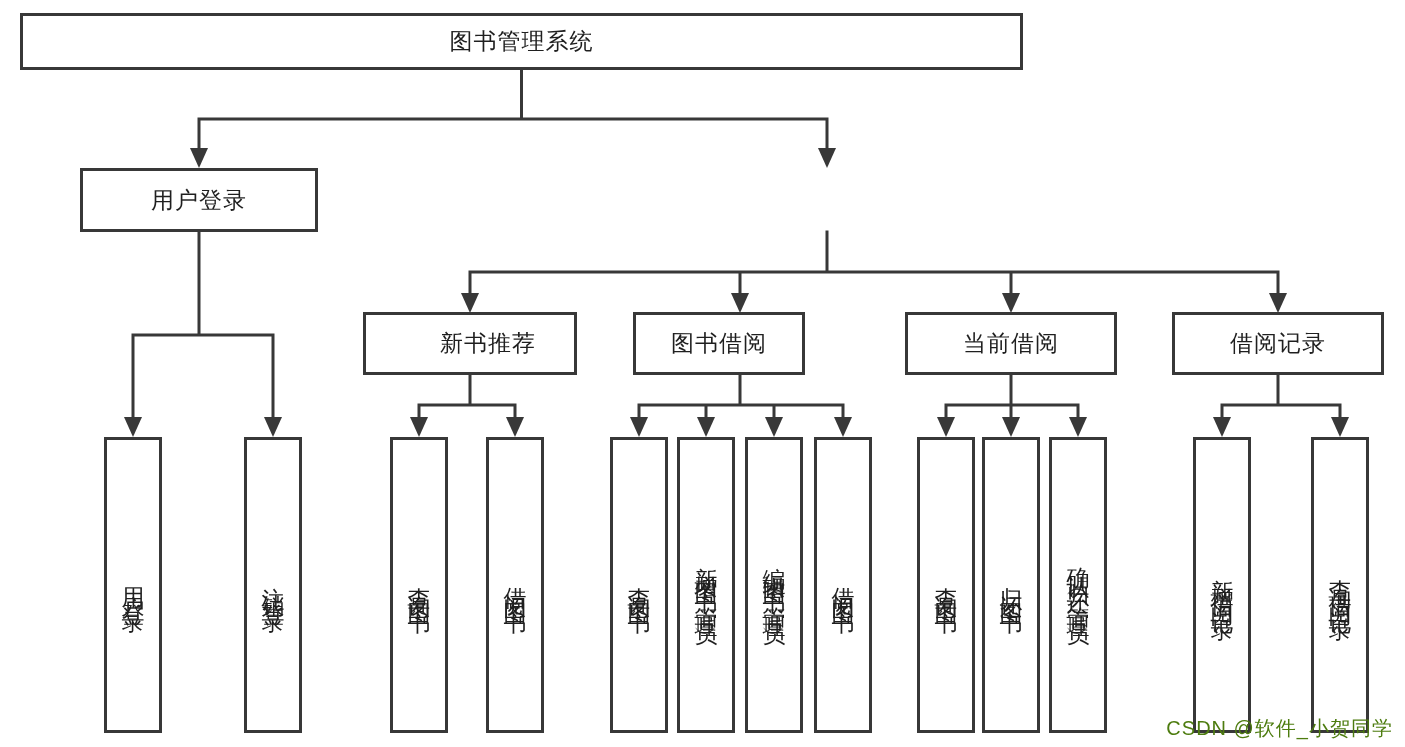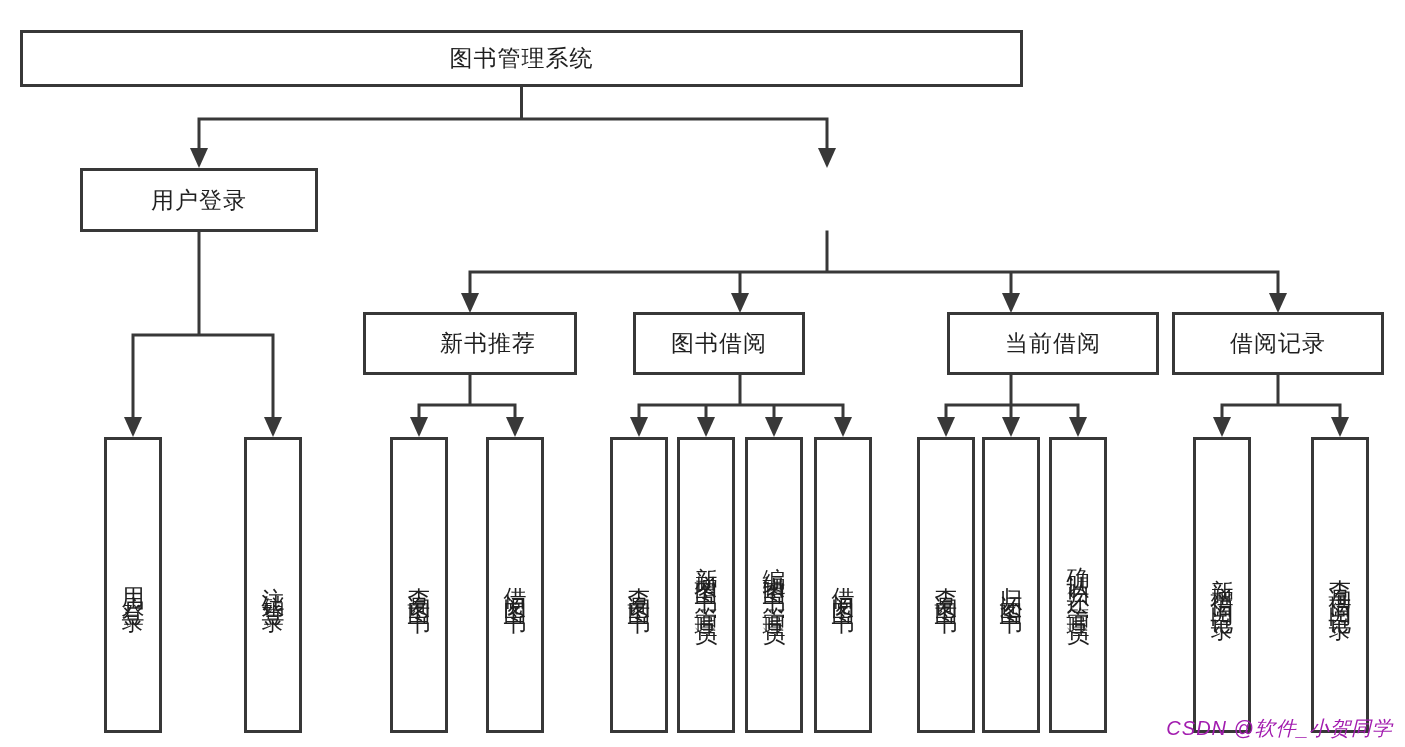--- a/index.html
+++ b/index.html
@@ -40,24 +40,23 @@
     text-orientation: mixed;
     letter-spacing: 8px;
     line-height: 1;
     font-size: 23px;
   }
   .watermark {
     position: absolute;
     right: 12px;
     bottom: 5px;
     font-size: 20px;
-    color: #a21caf;
+    color: #4d7c0f;
     letter-spacing: 1px;
     white-space: nowrap;
-    font-style: italic;
   }
 </style>
 </head>
 <body>
 
 <div class="stage">
 
   <svg class="wires" viewBox="0 0 1405 747" xmlns="http://www.w3.org/2000/svg">
     <g stroke="#383838" stroke-width="3" fill="none" stroke-linecap="square">
 
@@ -91,35 +90,35 @@
       <polygon points="765,417 783,417 774,437"></polygon>
       <polygon points="834,417 852,417 843,437"></polygon>
       <polygon points="937,417 955,417 946,437"></polygon>
       <polygon points="1002,417 1020,417 1011,437"></polygon>
       <polygon points="1069,417 1087,417 1078,437"></polygon>
       <polygon points="1213,417 1231,417 1222,437"></polygon>
       <polygon points="1331,417 1349,417 1340,437"></polygon>
     </g>
   </svg>
 
-  <div class="box" style="left:20px; top:30px; width:1003px; height:57px;">
+  <div class="box" style="left:20px; top:13px; width:1003px; height:57px;">
     <span>图书管理系统</span>
   </div>
 
   <div class="box" style="left:80px; top:168px; width:238px; height:64px;">
     <span>用户登录</span>
   </div>
 
   <div class="box" style="left:363px; top:312px; width:214px; height:63px;padding-left:36px;">
     <span>新书推荐</span>
   </div>
   <div class="box" style="left:633px; top:312px; width:172px; height:63px;">
     <span>图书借阅</span>
   </div>
-  <div class="box" style="left:905px; top:312px; width:212px; height:63px;margin-left:42px;">
+  <div class="box" style="left:905px; top:312px; width:212px; height:63px;">
     <span>当前借阅</span>
   </div>
   <div class="box" style="left:1172px; top:312px; width:212px; height:63px;">
     <span>借阅记录</span>
   </div>
 
   <div class="box" style="left:104px; top:437px; width:58px; height:296px;">
     <span class="vtext">用户登录</span>
   </div>
   <div class="box" style="left:244px; top:437px; width:58px; height:296px;">

